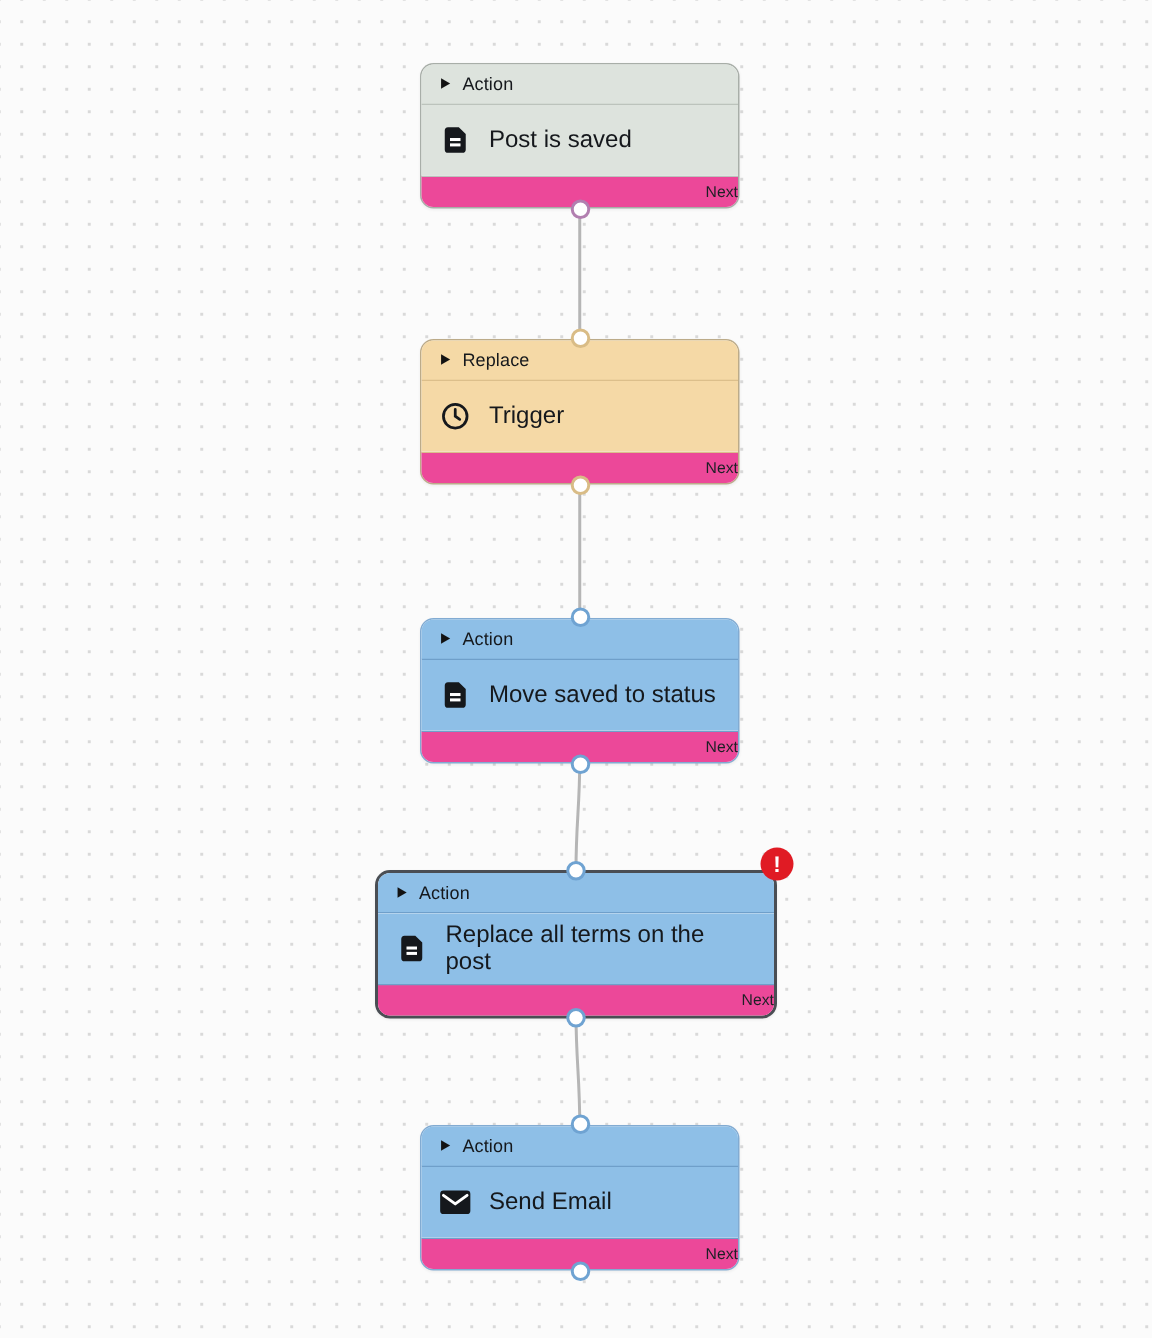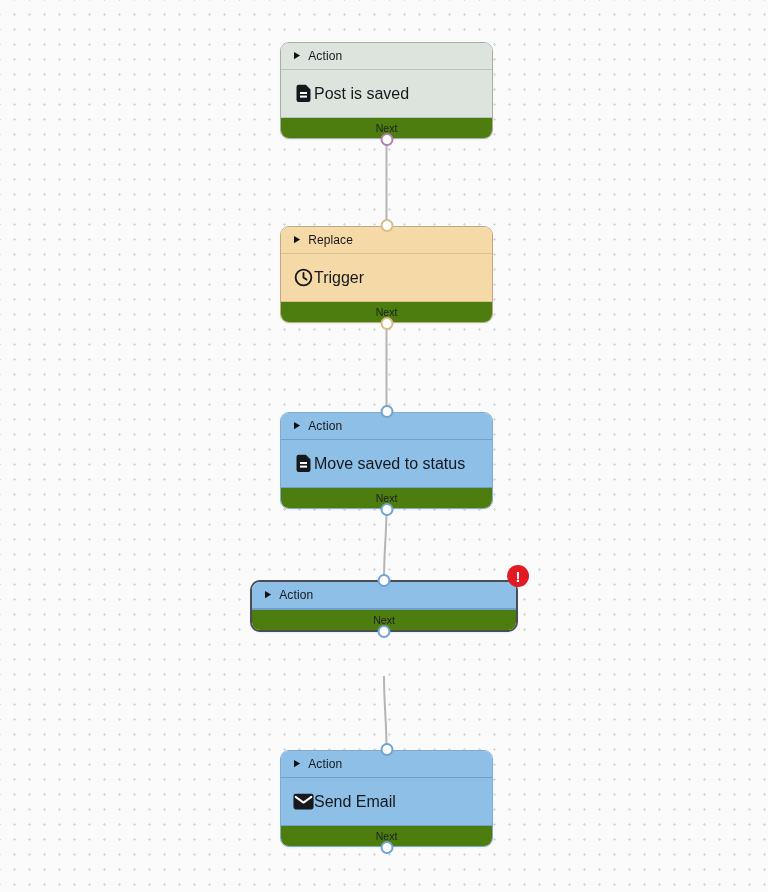--- a/index.html
+++ b/index.html
@@ -27,32 +27,32 @@
   .node-header {
     display:flex; align-items:center; gap:8px;
     background:var(--fill);
     border-bottom:1px solid var(--divider);
     border-radius:8px 8px 0 0;
     padding:0 13px; height:27px;
     font-size:12px; letter-spacing:.1px;
   }
   .caret { font-size:8px; line-height:1; color:#121212; transform:scaleY(1.15); }
   .node-body {
-    display:flex; align-items:center; 
+    display:flex; align-items:center; gap:12px;
     background:var(--fill);
     padding:0 12px; height:47px;
     font-size:16px;
   }
   .node-body .icon { width:21px; height:21px; display:flex; align-items:center; justify-content:center; flex:0 0 auto; }
   .node-footer {
-    background:#4d7c0f;
+    background:#ec4899;
     border-top:1px solid var(--divider);
     border-radius:0 0 8px 8px;
     height:21px; line-height:20px;
-    text-align:center; font-size:10.5px; color:#1d2025;
+    text-align:right; font-size:10.5px; color:#1d2025;
   }
   .port {
     position:absolute; left:50%; transform:translateX(-50%);
     width:13px; height:13px; border-radius:50%;
     background:#fff; border:2px solid var(--port);
     z-index:4;
   }
   .port-in  { top:-8px; }
   .port-out { bottom:-8px; }
 
@@ -139,20 +139,30 @@
   <span class="port port-in"></span>
   <span class="port port-out"></span>
 </div>
 
 <div class="node selected" id="node-3" style="--fill: #8ebfe7; --border: #82abd2; --divider: #6f9fca; --port: #6fa3d2;">
   <span class="error-badge">!</span>
   <div class="node-header">
     <span class="caret">▶</span>
     <span>Action</span>
   </div>
+  <div class="node-body">
+    <span class="icon">
+      <svg viewBox="0 0 24 24" width="21" height="21">
+          <path d="M6.5 2h8.2L20 7.3V19a2.6 2.6 0 0 1-2.6 2.6H6.5A2.6 2.6 0 0 1 4 19V4.6A2.6 2.6 0 0 1 6.5 2z" fill="#15181c"></path>
+          <rect x="8" y="10.3" width="8" height="2.3" fill="#fff"></rect>
+          <rect x="8" y="14.4" width="8" height="2.3" fill="#fff"></rect>
+        </svg>
+    </span>
+    <span>Replace all terms on the post</span>
+  </div>
   <div class="node-footer">Next</div>
   <span class="port port-in"></span>
   <span class="port port-out"></span>
 </div>
 
 <div class="node" id="node-4" style="--fill: #8ebfe7; --border: #82abd2; --divider: #6f9fca; --port: #6fa3d2;">
   <div class="node-header">
     <span class="caret">▶</span>
     <span>Action</span>
   </div>

